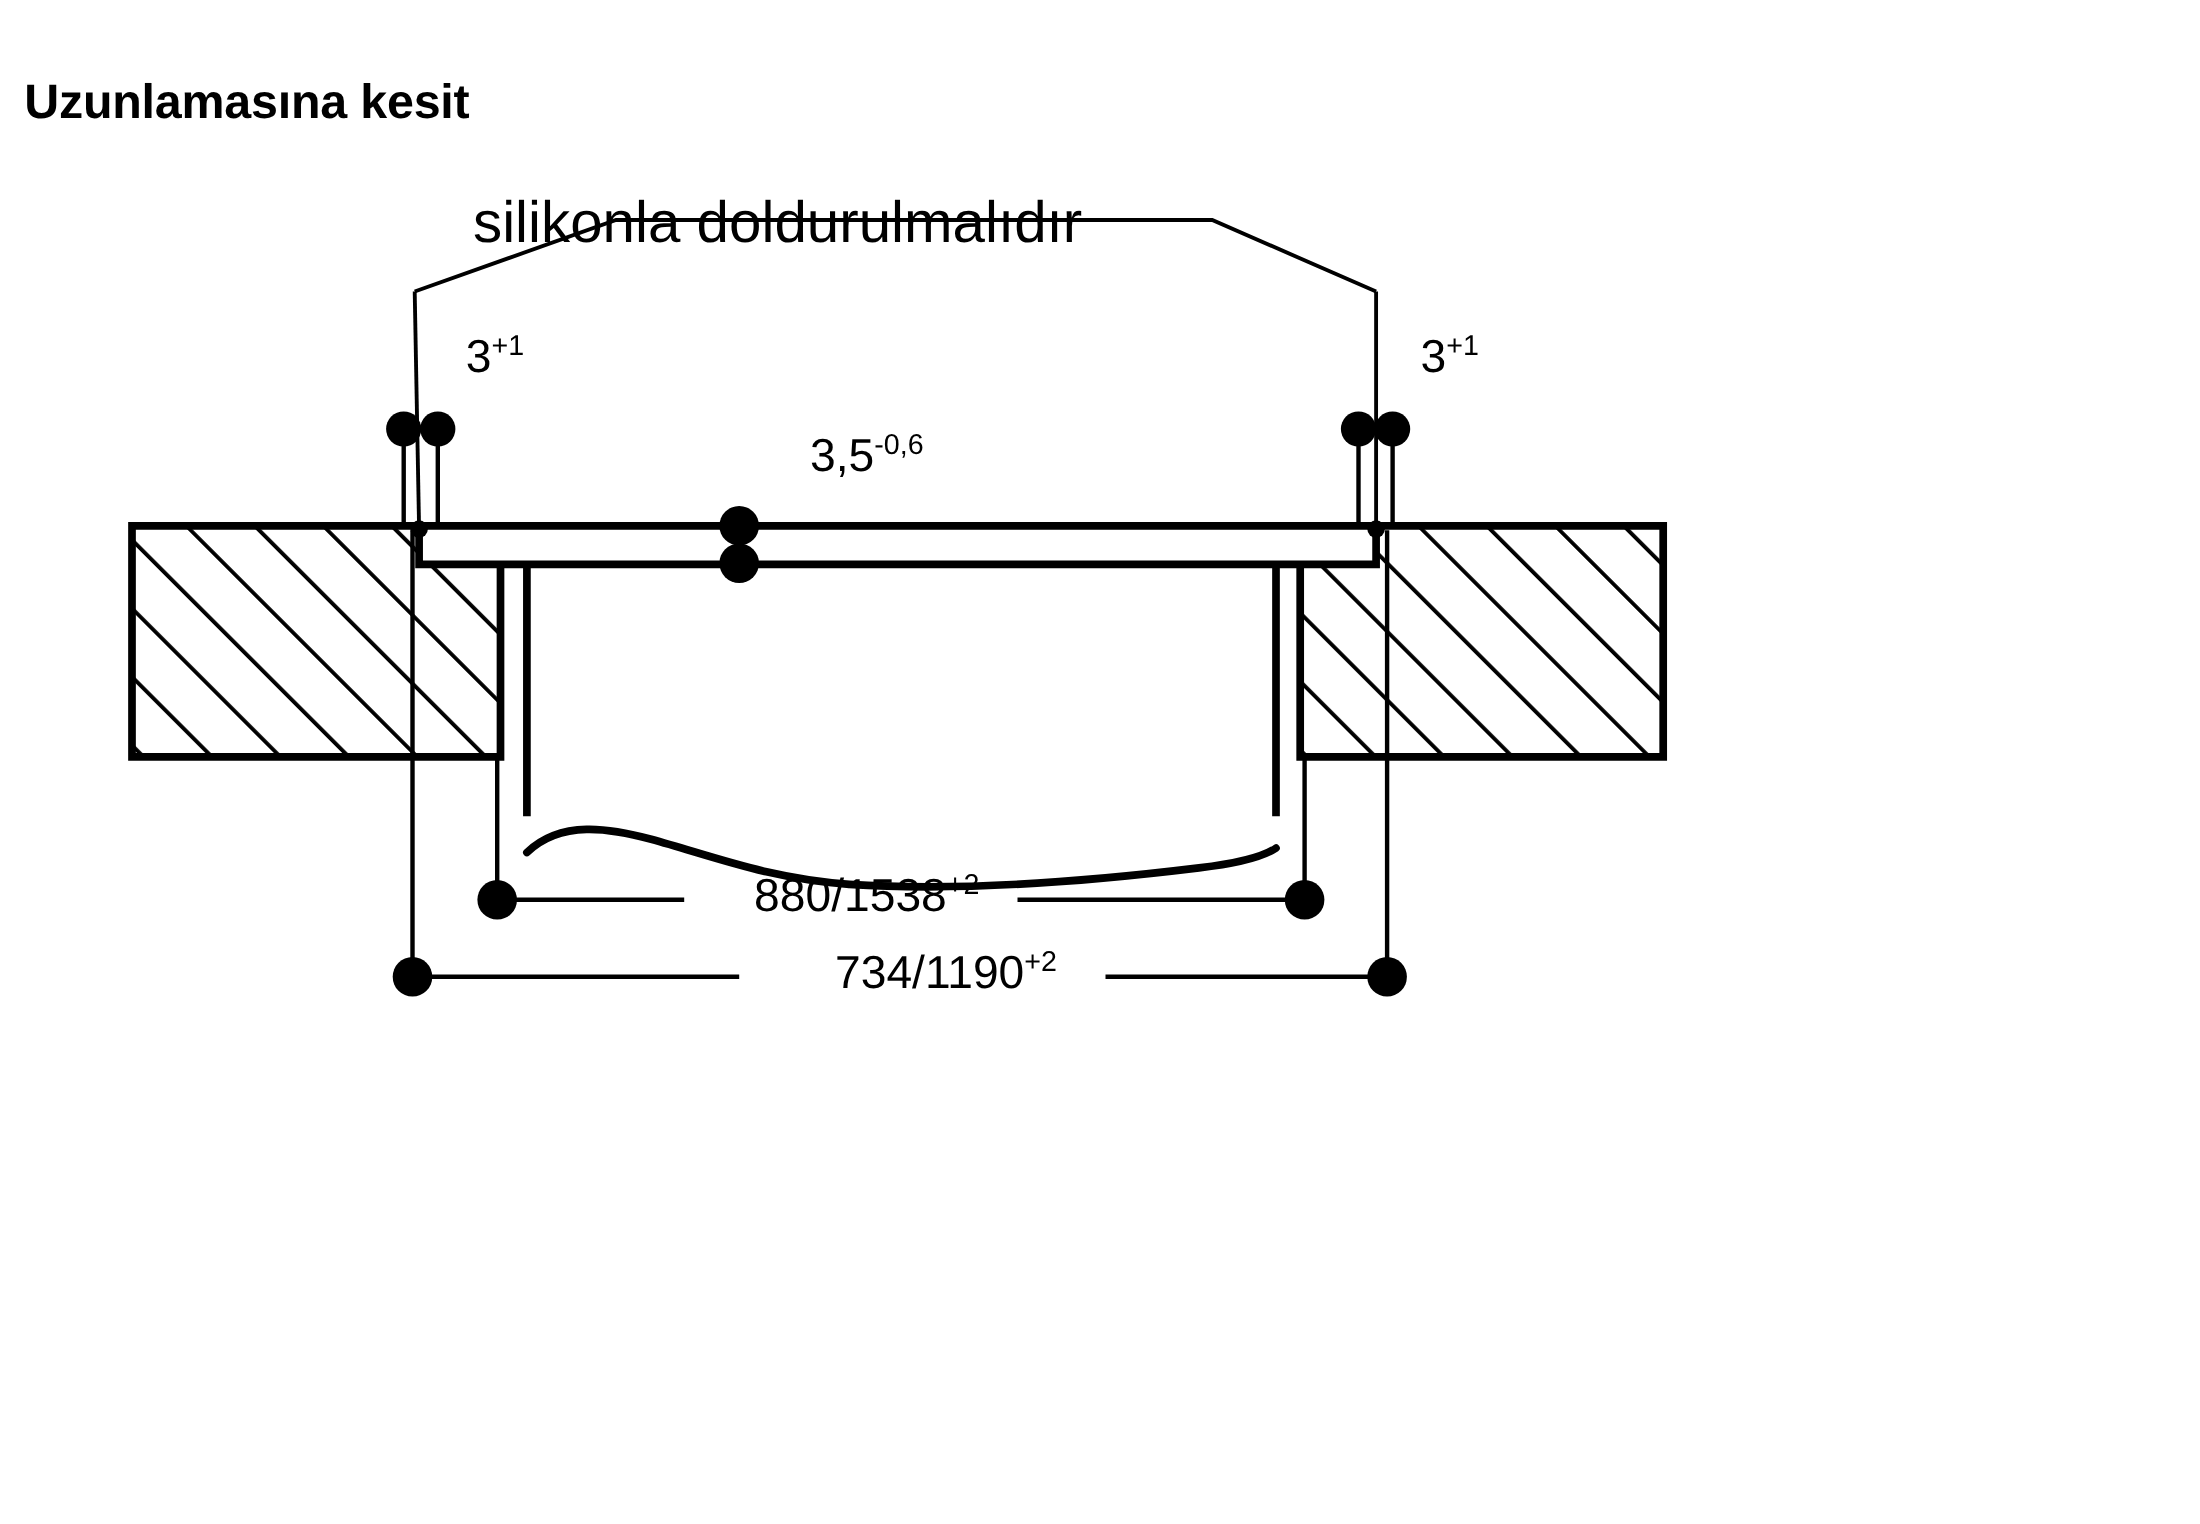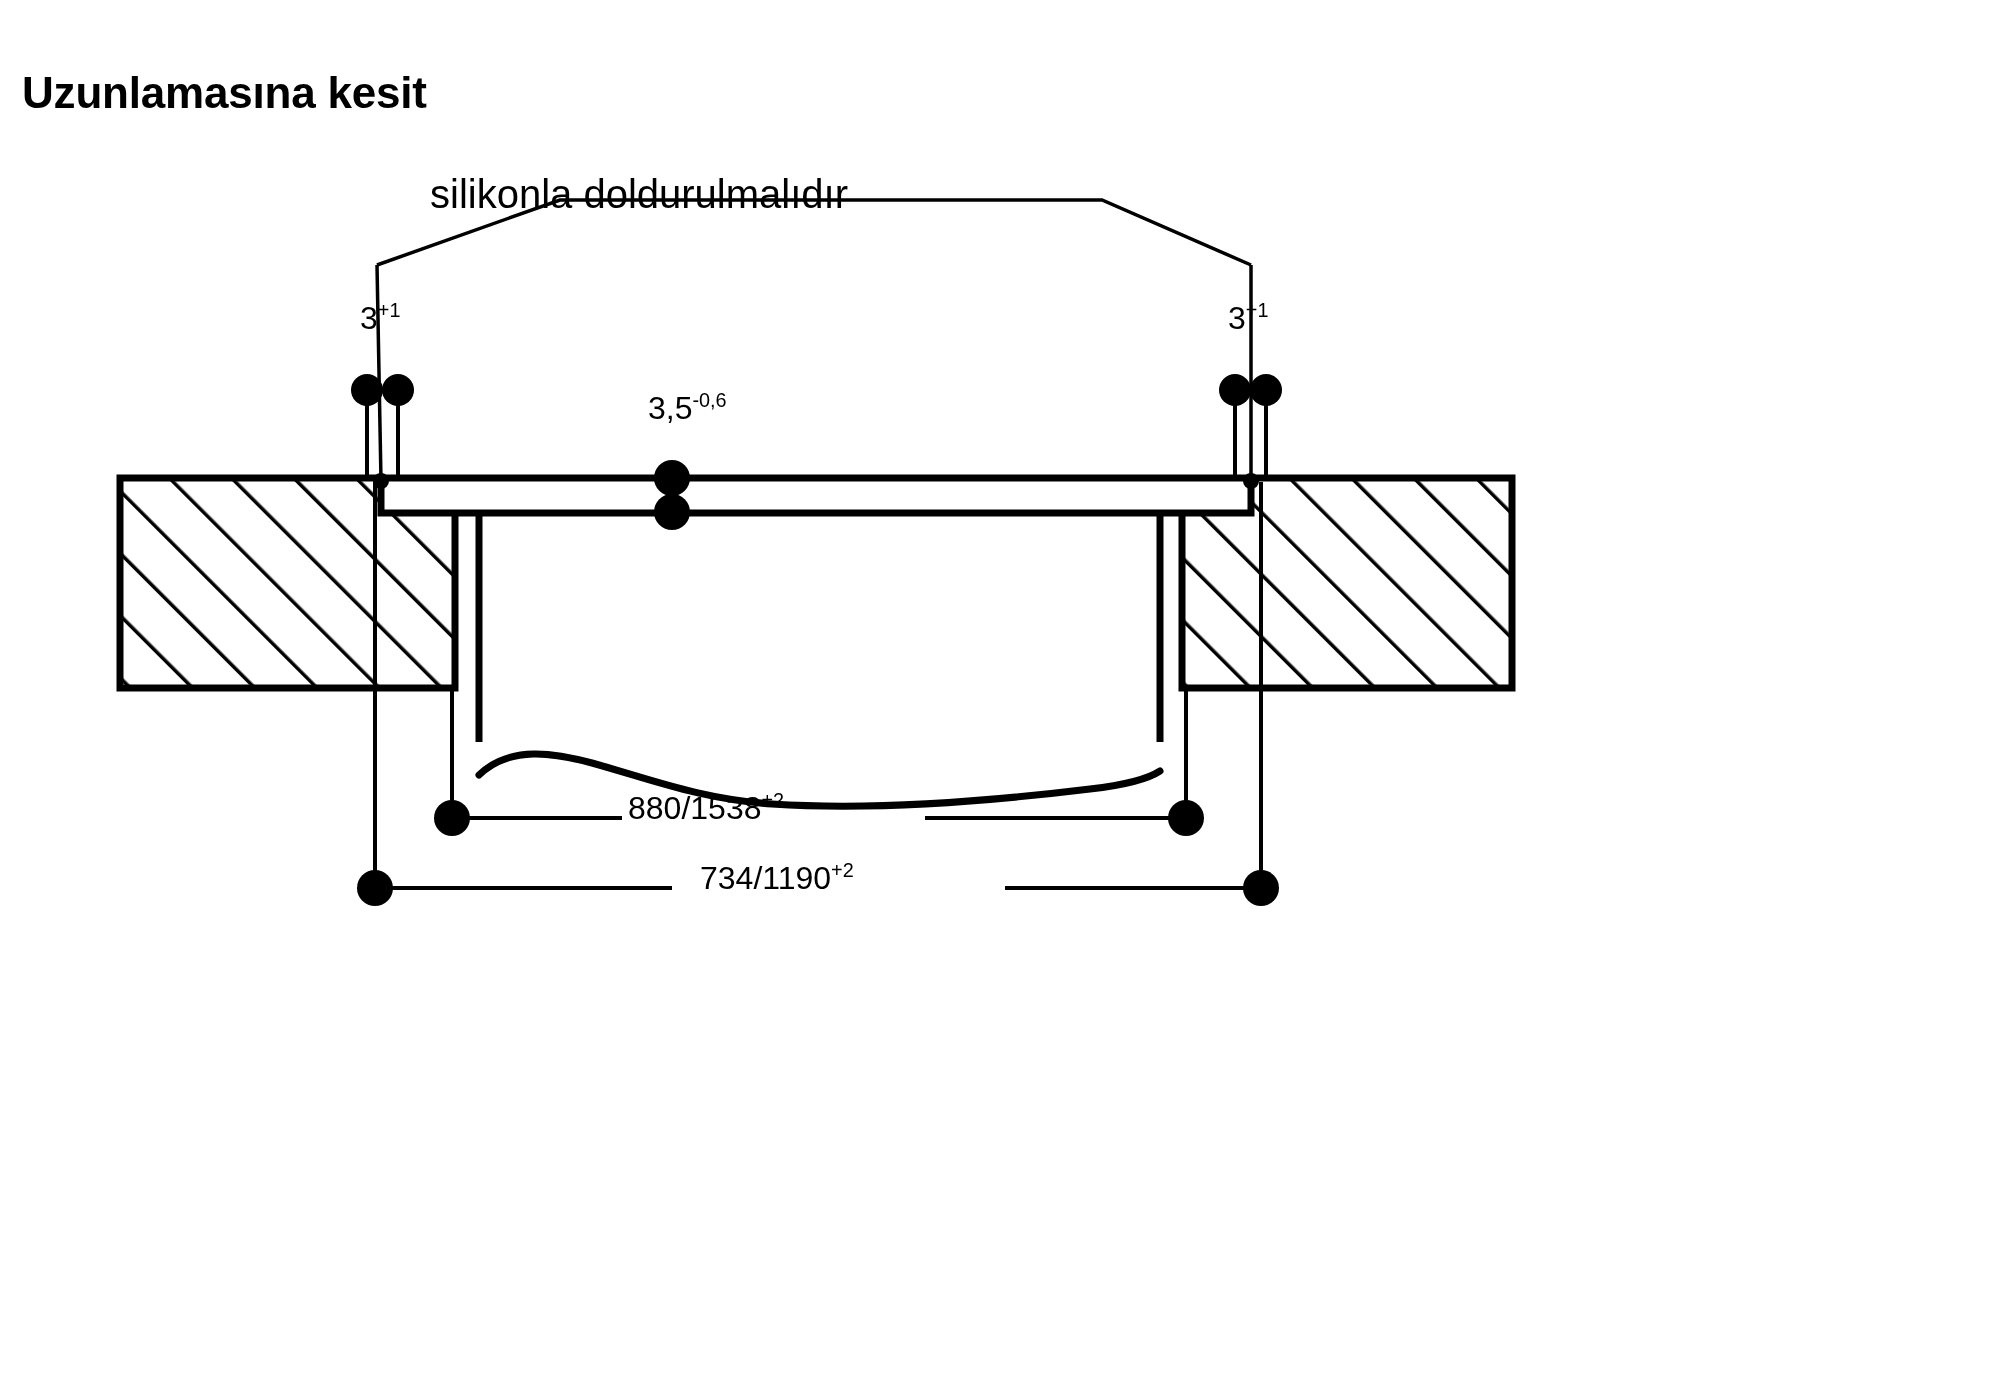--- a/index.html
+++ b/index.html
@@ -31,31 +31,32 @@
     white-space: nowrap;
   }
   #drawing {
     position: absolute;
     left: 0;
     top: 0;
     width: 2000px;
     height: 1385px;
   }
   .dim-text {
-    font-size: 32px;
+    font-size: 42px;
     font-weight: normal;
     white-space: nowrap;
+    text-align: center;
   }
   .sup {
     font-size: 0.62em;
     vertical-align: super;
     line-height: 0;
   }
   .note-text {
-    font-size: 40px;
+    font-size: 53px;
     white-space: nowrap;
   }
 </style>
 </head>
 <body>
 
 <div id="page">
 
   <div id="page-title">Uzunlamasına kesit</div>
 

